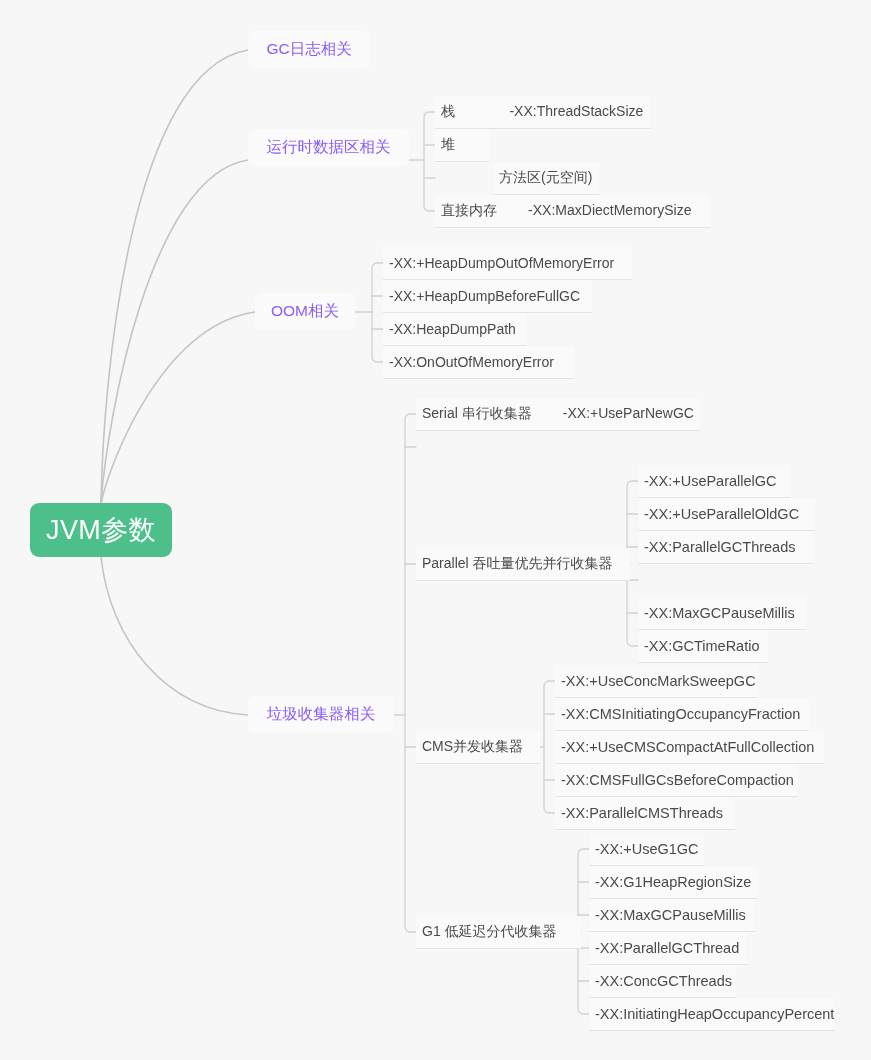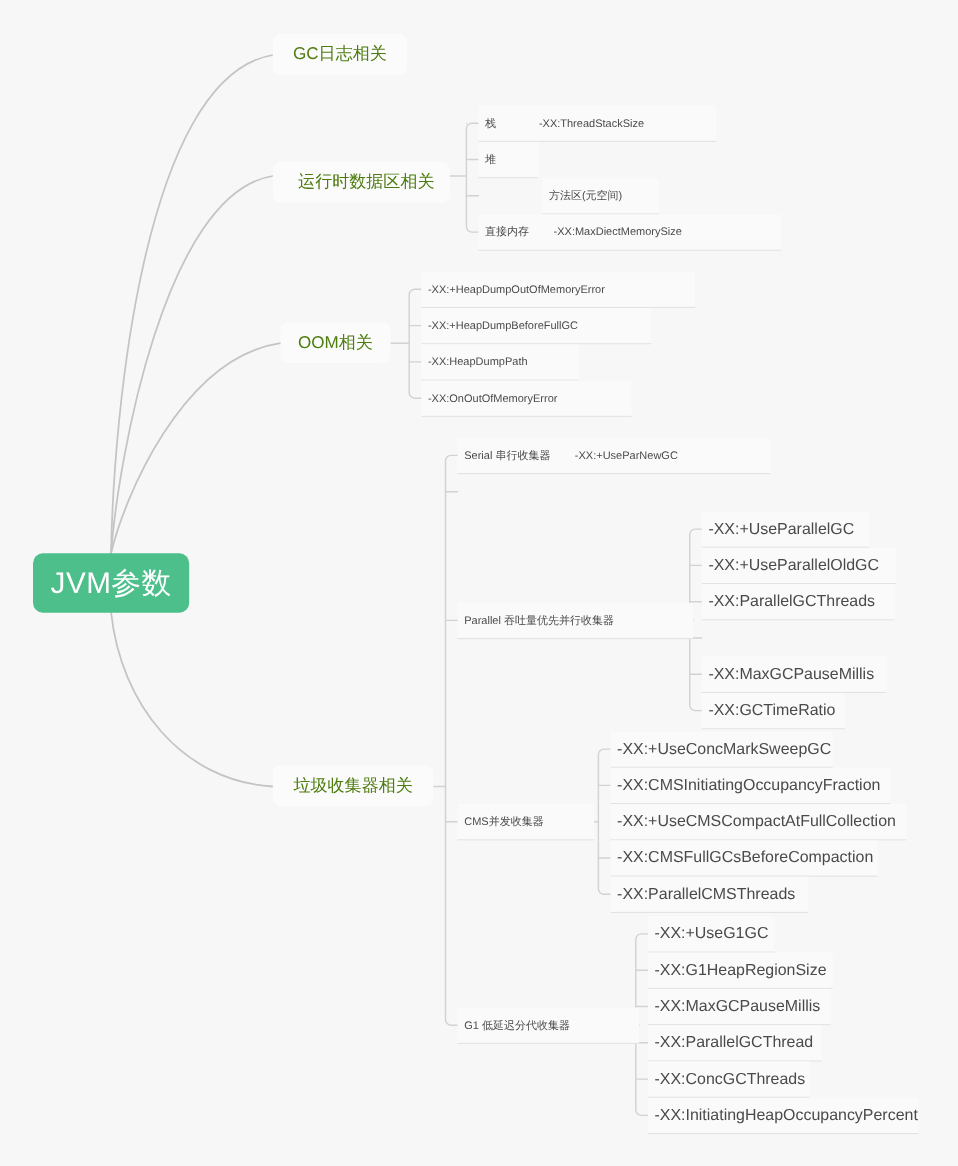--- a/index.html
+++ b/index.html
@@ -57,40 +57,40 @@
     background: #fbfbfb;
     border-radius: 7px;
     display: flex;
     align-items: center;
     justify-content: center;
     box-sizing: border-box;
     height: 37px;
     padding: 0 14px;
   }
   .l1-label {
-    color: #4d7c0f;
+    color: #8b5cf6;
     font-size: 15.5px;
     white-space: nowrap;
   }
 
   
   .tnode {
     position: absolute;
     box-sizing: border-box;
     background: #fafafa;
     height: 33px;
     display: flex;
     align-items: center;
     padding: 0 8px 0 6px;
     border-bottom: 1px solid #e3e3e3;
     white-space: nowrap;
   }
   .tnode .tlabel {
     color: #4a4a4a;
-    font-size: 10px;
+    font-size: 14px;
     white-space: pre;
   }
   .tnode.lvl3 .tlabel { font-size: 14.5px; }
 </style>
 </head>
 <body>
 
 <div id="canvas">
 
   <svg class="wires" viewBox="0 0 871 1060" width="871" height="1060">
@@ -151,21 +151,21 @@
   </svg>
 
   <div class="root-node">
     <span class="root-label">JVM参数</span>
   </div>
 
   <div class="l1-node" style="left:248px; top:31px; width:122px;">
     <span class="l1-label">GC日志相关</span>
   </div>
 
-  <div class="l1-node" style="left:248px; top:147px; width:161px;justify-content:flex-end;">
+  <div class="l1-node" style="left:248px; top:129px; width:161px;">
     <span class="l1-label">运行时数据区相关</span>
   </div>
 
   <div class="l1-node" style="left:255px; top:293px; width:100px;">
     <span class="l1-label">OOM相关</span>
   </div>
 
   <div class="l1-node" style="left:248px; top:696px; width:146px;">
     <span class="l1-label">垃圾收集器相关</span>
   </div>

